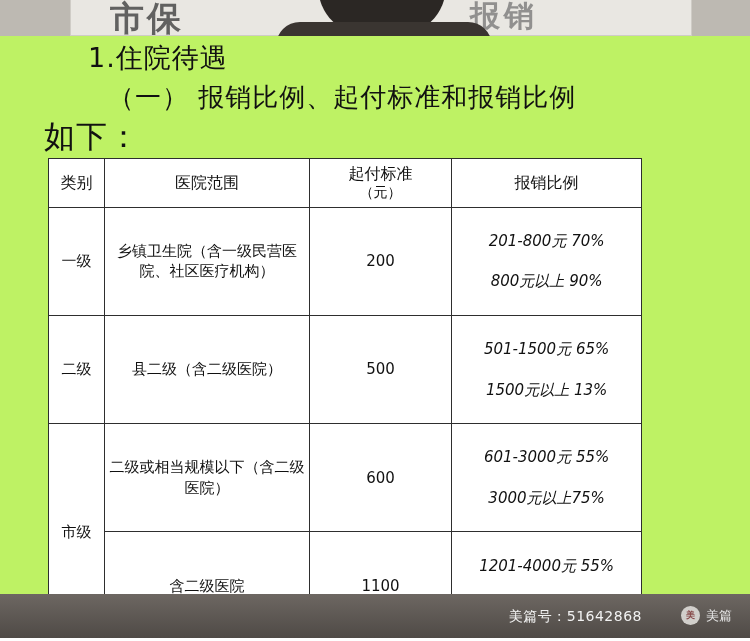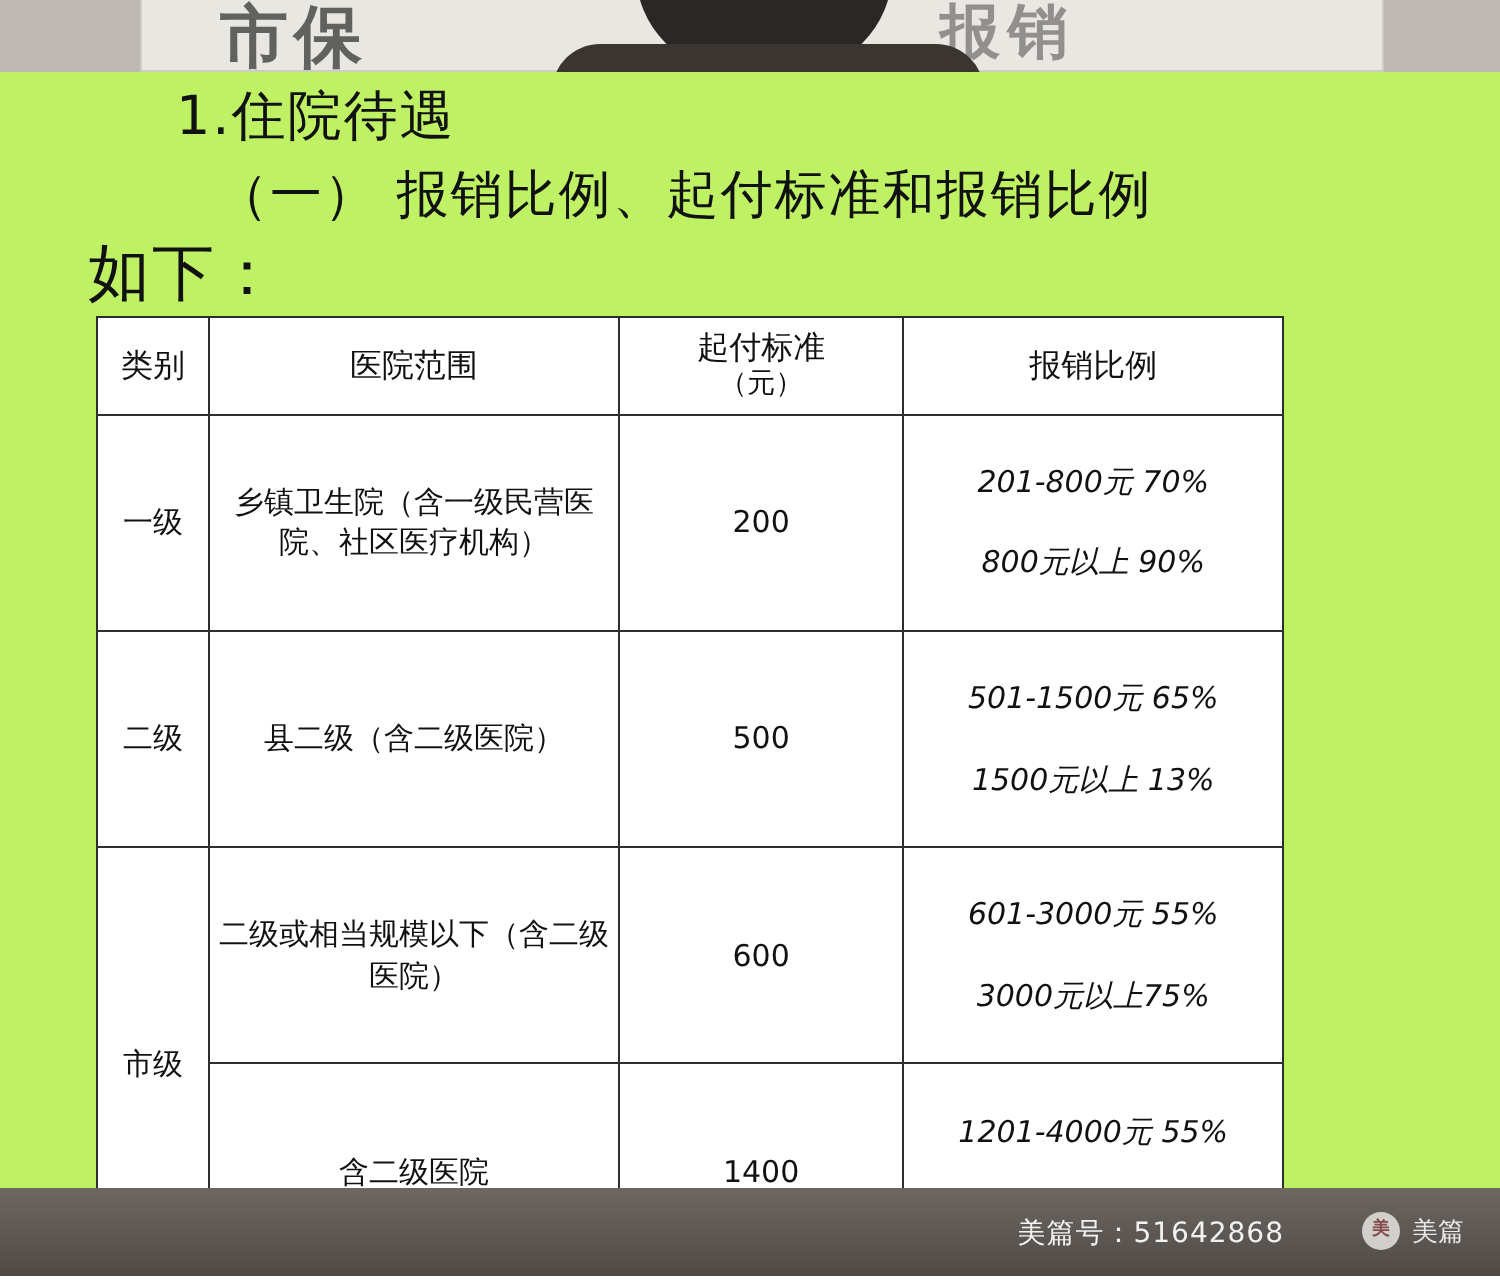--- a/index.html
+++ b/index.html
@@ -250,21 +250,21 @@
           <td class="cell-cat" rowspan="2">市级</td>
           <td class="cell-scope">二级或相当规模以下（含二级医院）</td>
           <td class="cell-thr">600</td>
           <td class="cell-ratio">
             <span class="nowrap-line">601-3000元  55%</span>
             <span class="nowrap-line">3000元以上75%</span>
           </td>
         </tr>
         <tr class="row-med">
           <td class="cell-scope">含二级医院</td>
-          <td class="cell-thr">1400</td>
+          <td class="cell-thr">1100</td>
           <td class="cell-ratio">
             <span class="nowrap-line">1201-4000元  55%</span>
             <span class="nowrap-line">4000元以上75%</span>
           </td>
         </tr>
         <tr class="row-tall">
           <td class="cell-cat" rowspan="2">省级</td>
           <td class="cell-scope">二级或相当规模以下（含二级医院）</td>
           <td class="cell-thr">600</td>
           <td class="cell-ratio">

